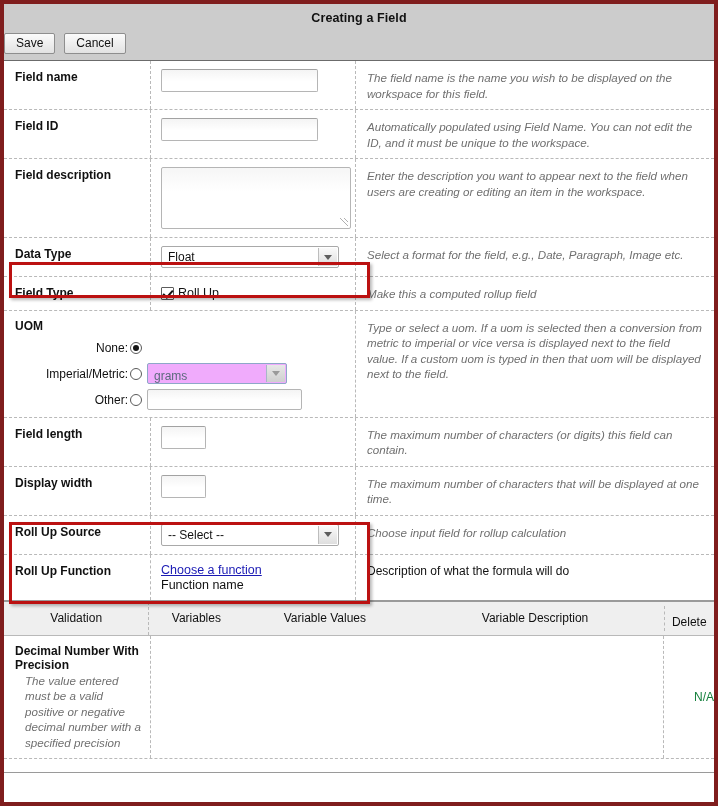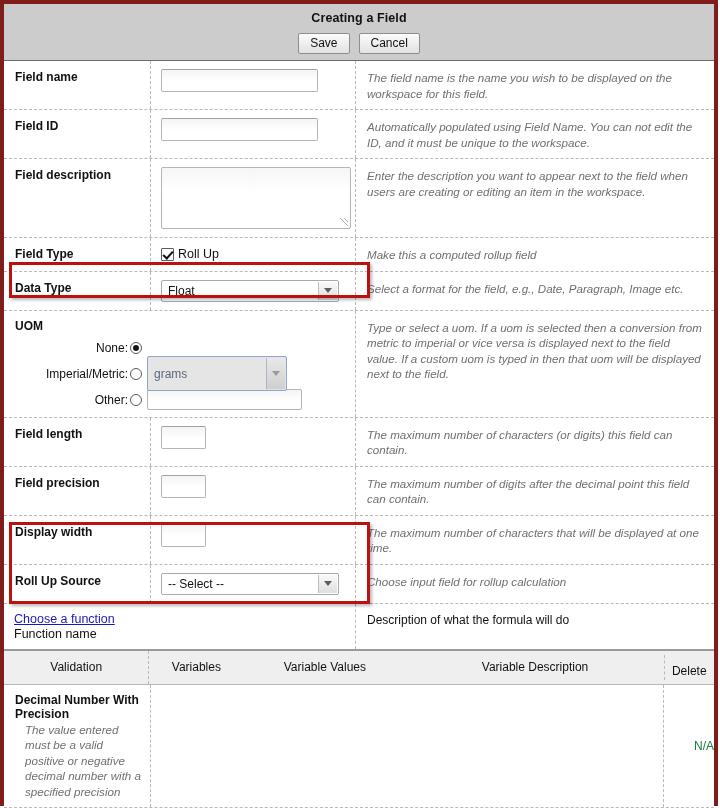--- a/index.html
+++ b/index.html
@@ -25,21 +25,21 @@
     text-align:center;
   }
   .bar-top{padding:7px 0 6px 0;}
   .title{
     font-weight:bold;
     font-size:12.5px;
     color:#111;
     margin-bottom:8px;
     letter-spacing:.1px;
   }
-  .btnrow{display:flex;justify-content:center;gap:9px;}
+  .btnrow{display:flex;gap:9px;}
   .btn{
     font-family:"Liberation Sans", sans-serif;
     font-size:12px;
     color:#111;
     background:linear-gradient(#fbfbfb,#e2e2e2);
     border:1px solid #8e8e8e;
     border-radius:2px;
     padding:2px 11px 3px 11px;
     line-height:14px;
     cursor:pointer;
@@ -135,25 +135,26 @@
     display:flex;align-items:center;justify-content:center;
   }
   .sel .arrowbox i{
     display:block;
     width:0;height:0;
     border-left:4px solid transparent;
     border-right:4px solid transparent;
     border-top:5px solid #5d5d5d;
   }
   .sel.disabled{
-    background:#e5e5e5;
+    background:#f0abfc;
     border-color:#8ea7c8;
     color:#5c6a7d;
     width:140px;
-    height:35px;
+    height:21px;
+    align-items:flex-end;
   }
   .sel.disabled .arrowbox{
     background:linear-gradient(#e8e8e8,#cfcfcf);
     border-left:1px solid #a8b6c8;
   }
   .sel.disabled .arrowbox i{border-top-color:#9a9a9a;}
 
   
   .cbwrap{display:flex;align-items:center;gap:4px;padding-top:1px;}
   .cb{
@@ -317,41 +318,41 @@
 
     <div class="row">
       <div class="c-label">Field description</div>
       <div class="c-input">
         <div class="ta"></div>
       </div>
       <div class="c-help">Enter the description you want to appear next to the field when users are creating or editing an item in the workspace.</div>
     </div>
 
     <div class="row">
-      <div class="c-label">Field Type</div>
-      <div class="c-input">
-        <div class="cbwrap">
-          <span class="cb checked"></span>
-          <span class="cb-label">Roll Up</span>
-        </div>
-      </div>
-      <div class="c-help">Make this a computed rollup field</div>
-    </div>
-
-    <div class="row">
       <div class="c-label">Data Type</div>
       <div class="c-input">
         <div class="sel">
           <span>Float</span>
           <span class="arrowbox">
               <i></i>
             </span>
         </div>
       </div>
       <div class="c-help">Select a format for the field, e.g., Date, Paragraph, Image etc.</div>
+    </div>
+
+    <div class="row">
+      <div class="c-label">Field Type</div>
+      <div class="c-input">
+        <div class="cbwrap">
+          <span class="cb checked"></span>
+          <span class="cb-label">Roll Up</span>
+        </div>
+      </div>
+      <div class="c-help">Make this a computed rollup field</div>
     </div>
 
     <div class="row">
       <div style="flex:1 1 auto;border-right:1px dashed #b9b9b9;box-sizing:border-box;">
         <div class="uom-head">UOM</div>
         <div class="uom-rows">
           <div class="uomline">
             <span class="lab">None:</span>
             <span class="radio sel-on"></span>
           </div>
@@ -376,27 +377,20 @@
     </div>
 
     <div class="row">
       <div class="c-label">Field length</div>
       <div class="c-input">
         <div class="txt small"></div>
       </div>
       <div class="c-help">The maximum number of characters (or digits) this field can contain.</div>
     </div>
 
-    <div class="row">
-      <div class="c-label">Field precision</div>
-      <div class="c-input">
-        <div class="txt small"></div>
-      </div>
-      <div class="c-help">The maximum number of digits after the decimal point this field can contain.</div>
-    </div>
 
     <div class="row">
       <div class="c-label">Display width</div>
       <div class="c-input">
         <div class="txt small"></div>
       </div>
       <div class="c-help">The maximum number of characters that will be displayed at one time.</div>
     </div>
 
     <div class="row">
@@ -406,20 +400,21 @@
           <span>-- Select --</span>
           <span class="arrowbox">
               <i></i>
             </span>
         </div>
       </div>
       <div class="c-help">Choose input field for rollup calculation</div>
     </div>
 
     <div class="row">
+      <div class="c-label">Roll Up Function</div>
       <div class="c-input">
         <a class="link">Choose a function</a>
         <div class="fnname">Function name</div>
       </div>
       <div class="c-help plain">Description of what the formula will do</div>
     </div>
 
   </div>
 
   <div class="redbox" style="left:5px;top:258px;width:361px;height:36px;"></div>

